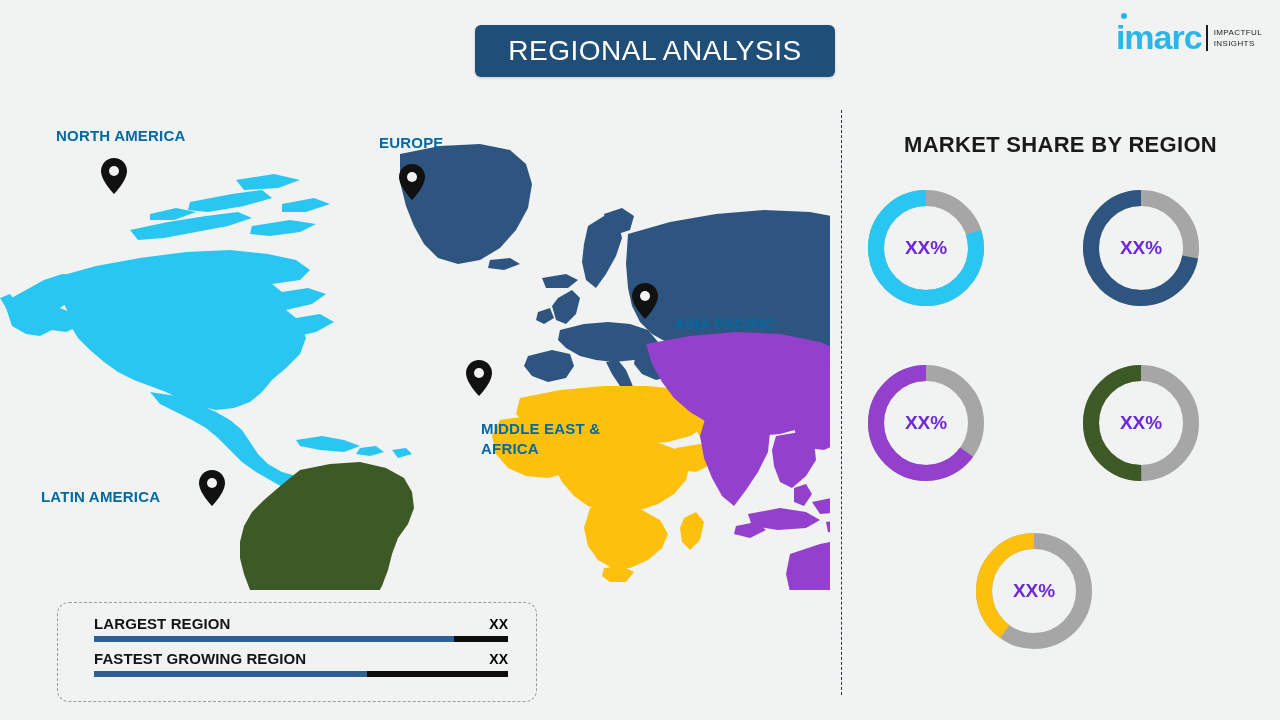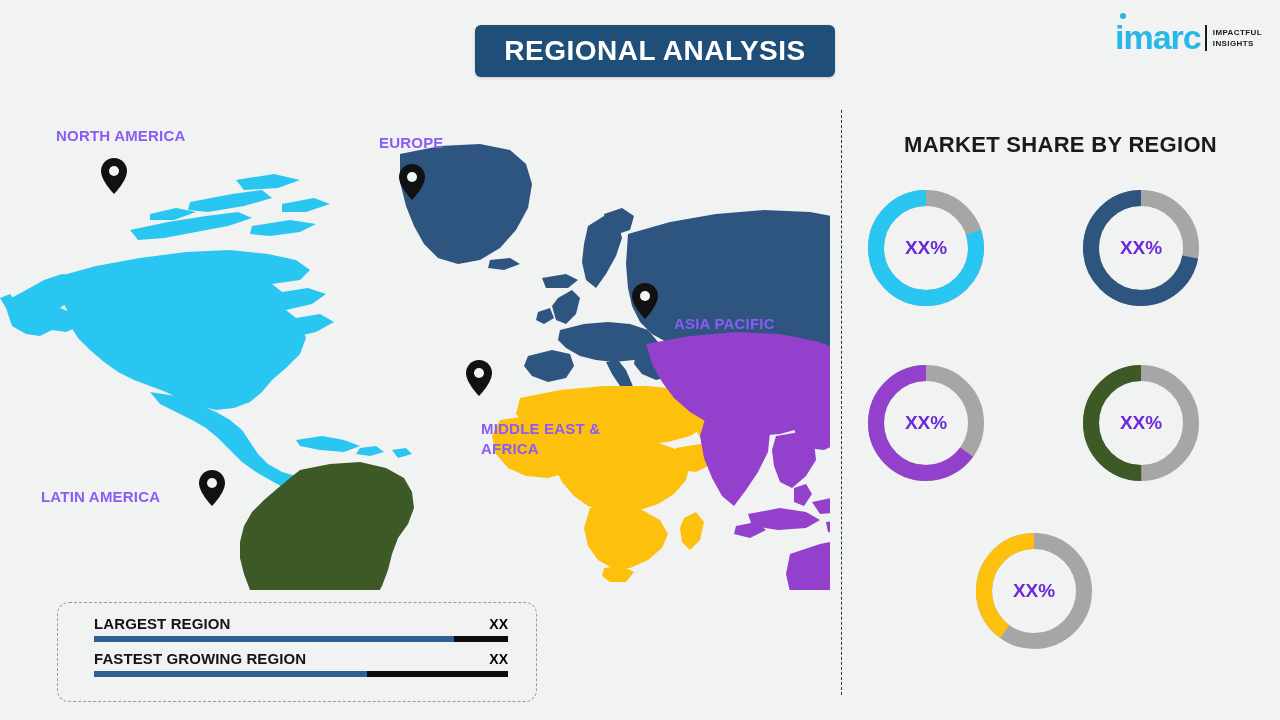--- a/index.html
+++ b/index.html
@@ -13,43 +13,43 @@
 
   
   .title-banner {
     position: absolute; left: 475px; top: 25px;
     width: 360px; height: 52px;
     background: #1f4e79; border-radius: 6px;
     display: flex; align-items: center; justify-content: center;
     box-shadow: 0 1px 3px rgba(0,0,0,.18);
   }
   .title-banner span {
-    color: #ffffff; font-size: 28px; font-weight: bold; letter-spacing: .5px;
+    color: #ffffff; font-size: 28px; font-weight: normal; letter-spacing: .5px;
   }
 
   .logo { position: absolute; right: 18px; top: 22px; display: flex; align-items: flex-end; }
   .logo-mark { position: relative; font-size: 34px; font-weight: bold; color: #29b6e8; line-height: .9; letter-spacing: -1px; }
   .logo-dot { position: absolute; left: 5px; top: -9px; width: 6px; height: 6px; border-radius: 50%; background: #29b6e8; }
   .logo-bar { width: 2px; height: 26px; background: #1b1b1b; margin: 0 6px 2px 4px; }
-  .logo-tag { font-size: 8px; font-weight: bold; color: #1b1b1b; line-height: 1.35; letter-spacing: .4px; padding-bottom: 3px; }
+  .logo-tag { font-size: 8px; font-weight: normal; color: #1b1b1b; line-height: 1.35; letter-spacing: .4px; padding-bottom: 3px; }
 
   
   .divider {
     position: absolute; left: 841px; top: 110px;
     width: 0; height: 585px;
     border-left: 1px dashed #2b3340;
   }
 
   
   .map-wrap { position: absolute; left: 0px; top: 130px; width: 830px; height: 460px; }
   .map-wrap svg { width: 100%; height: 100%; display: block; }
 
   
   .region-label {
-    position: absolute; font-size: 15px; font-weight: bold; color: #8b5cf6;
+    position: absolute; font-size: 15px; font-weight: bold; color: #0369a1;
     letter-spacing: .2px; white-space: pre-line; line-height: 1.35;
   }
   .pin { position: absolute; width: 26px; height: 36px; }
 
   
   .legend-box {
     position: absolute; left: 57px; top: 602px;
     width: 480px; height: 100px;
     border: 1.5px dashed #9a9a9a; border-radius: 12px;
     padding: 12px 28px 0 36px;

